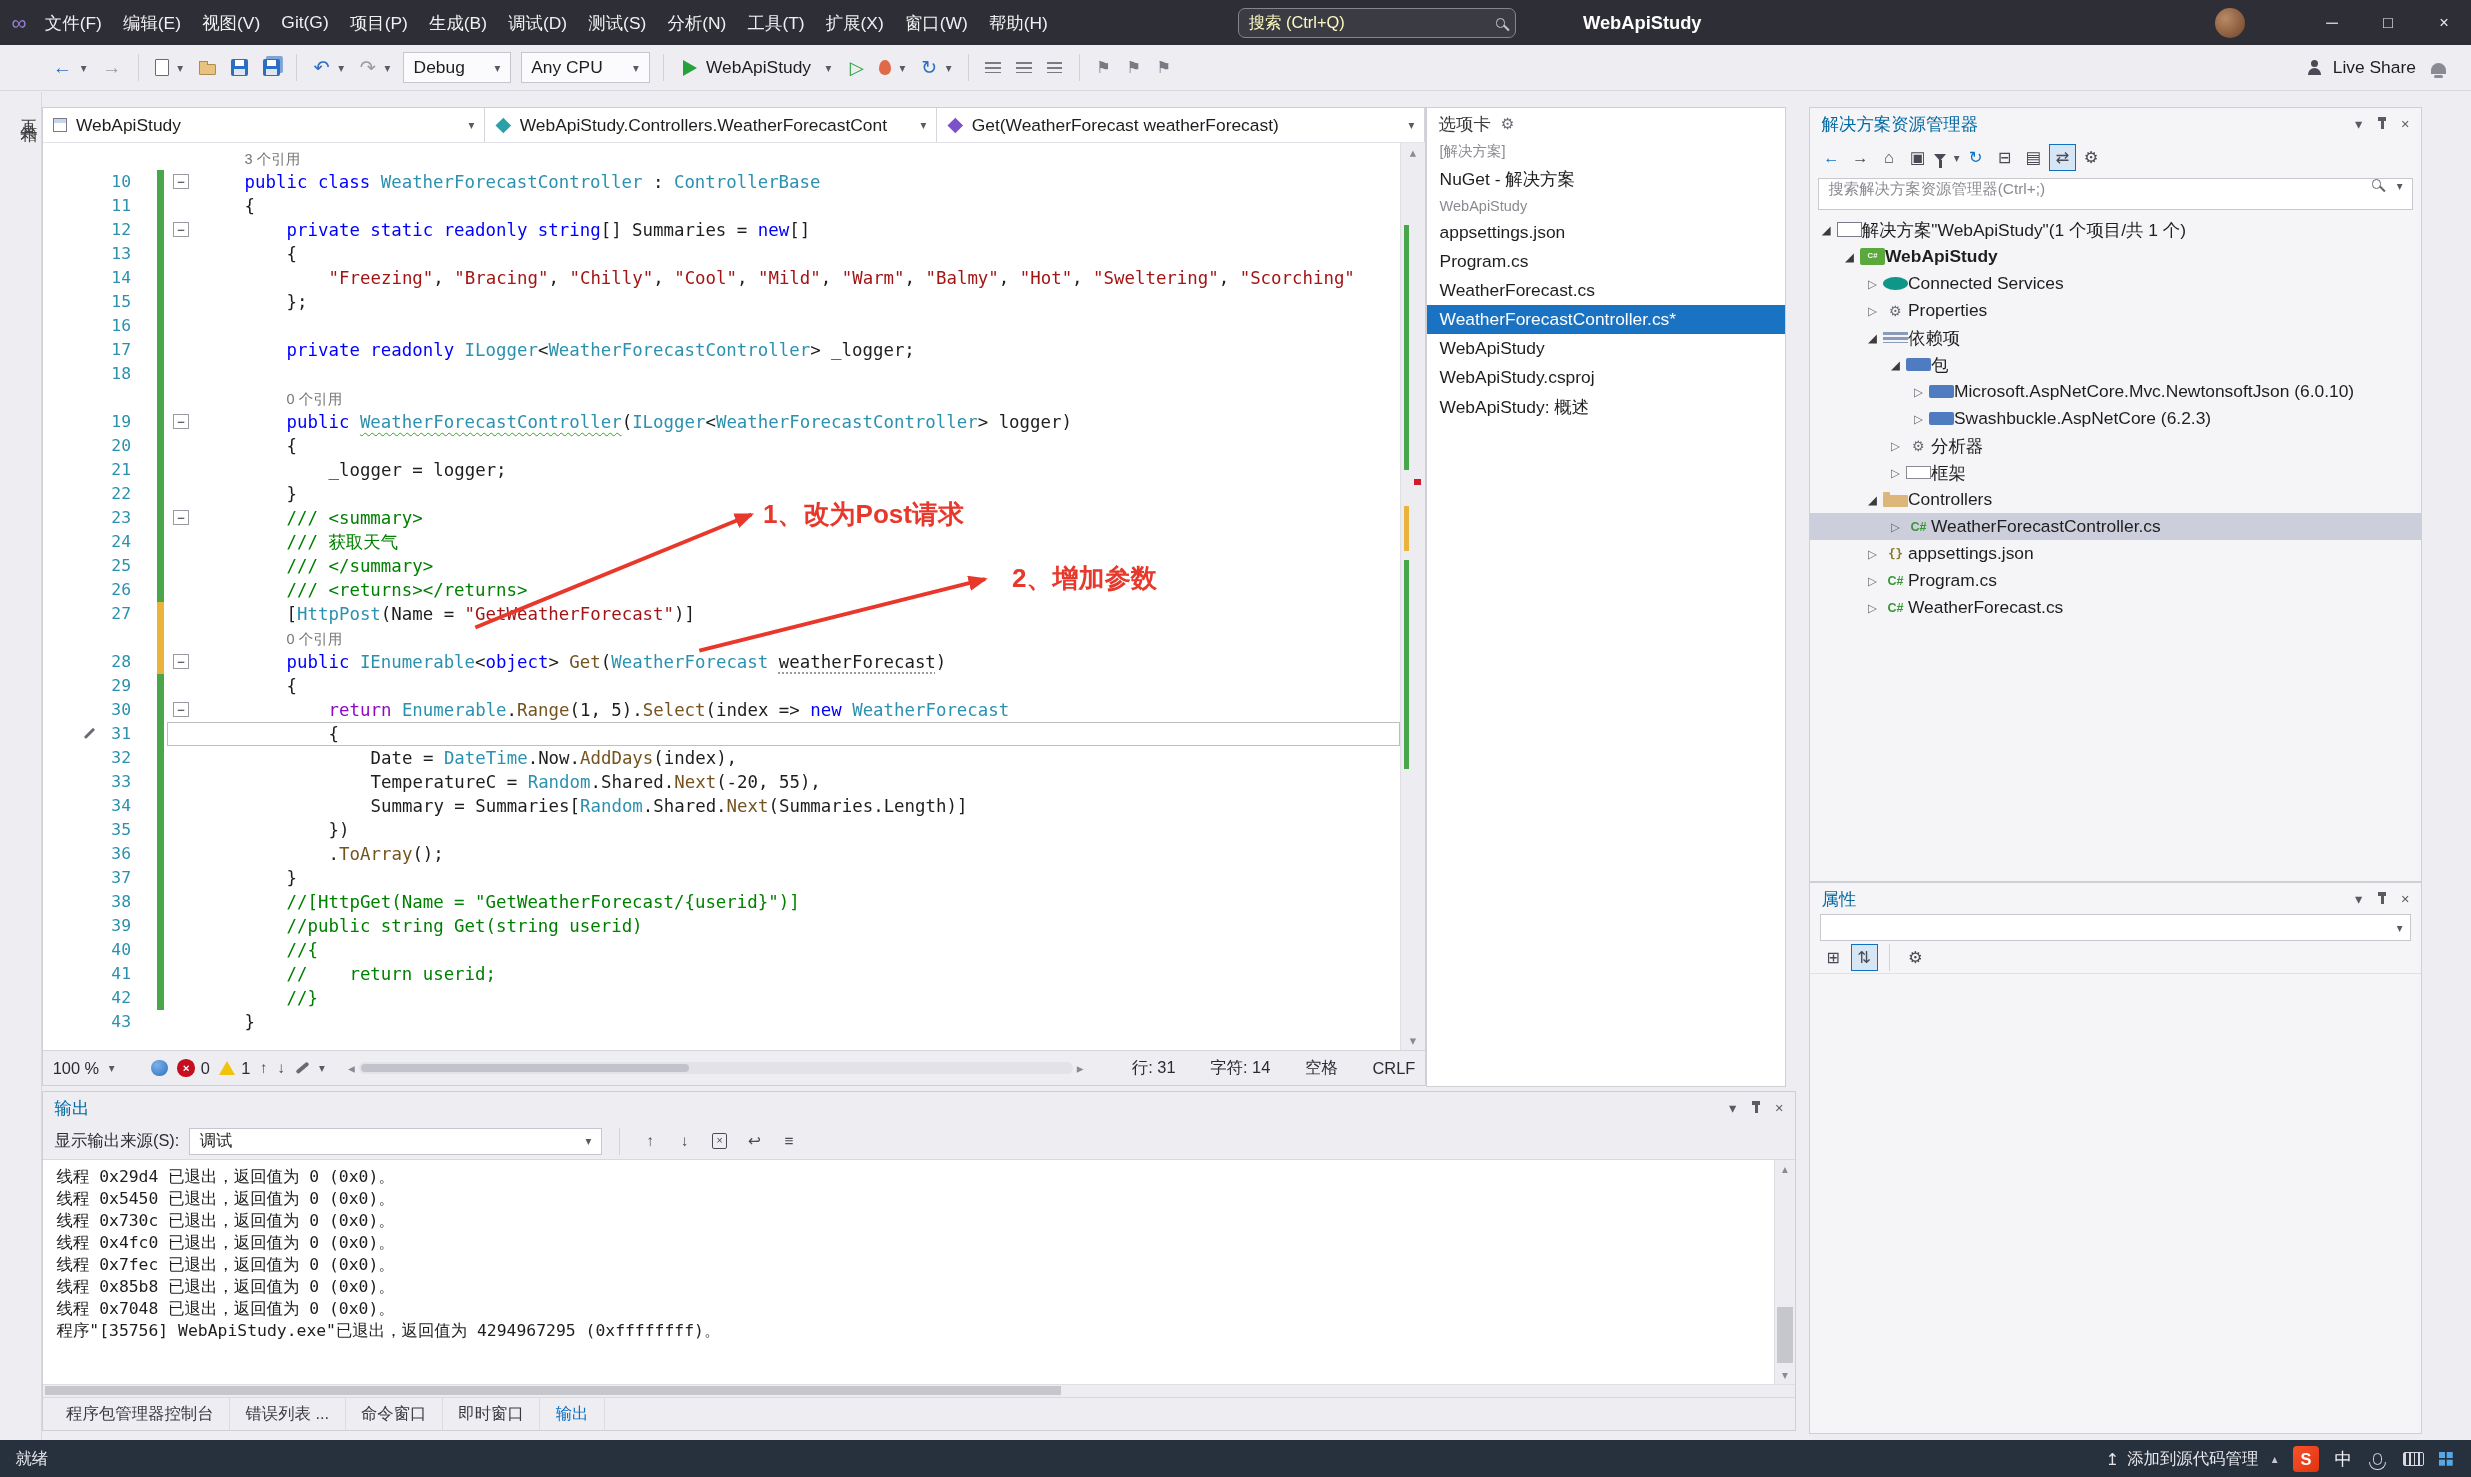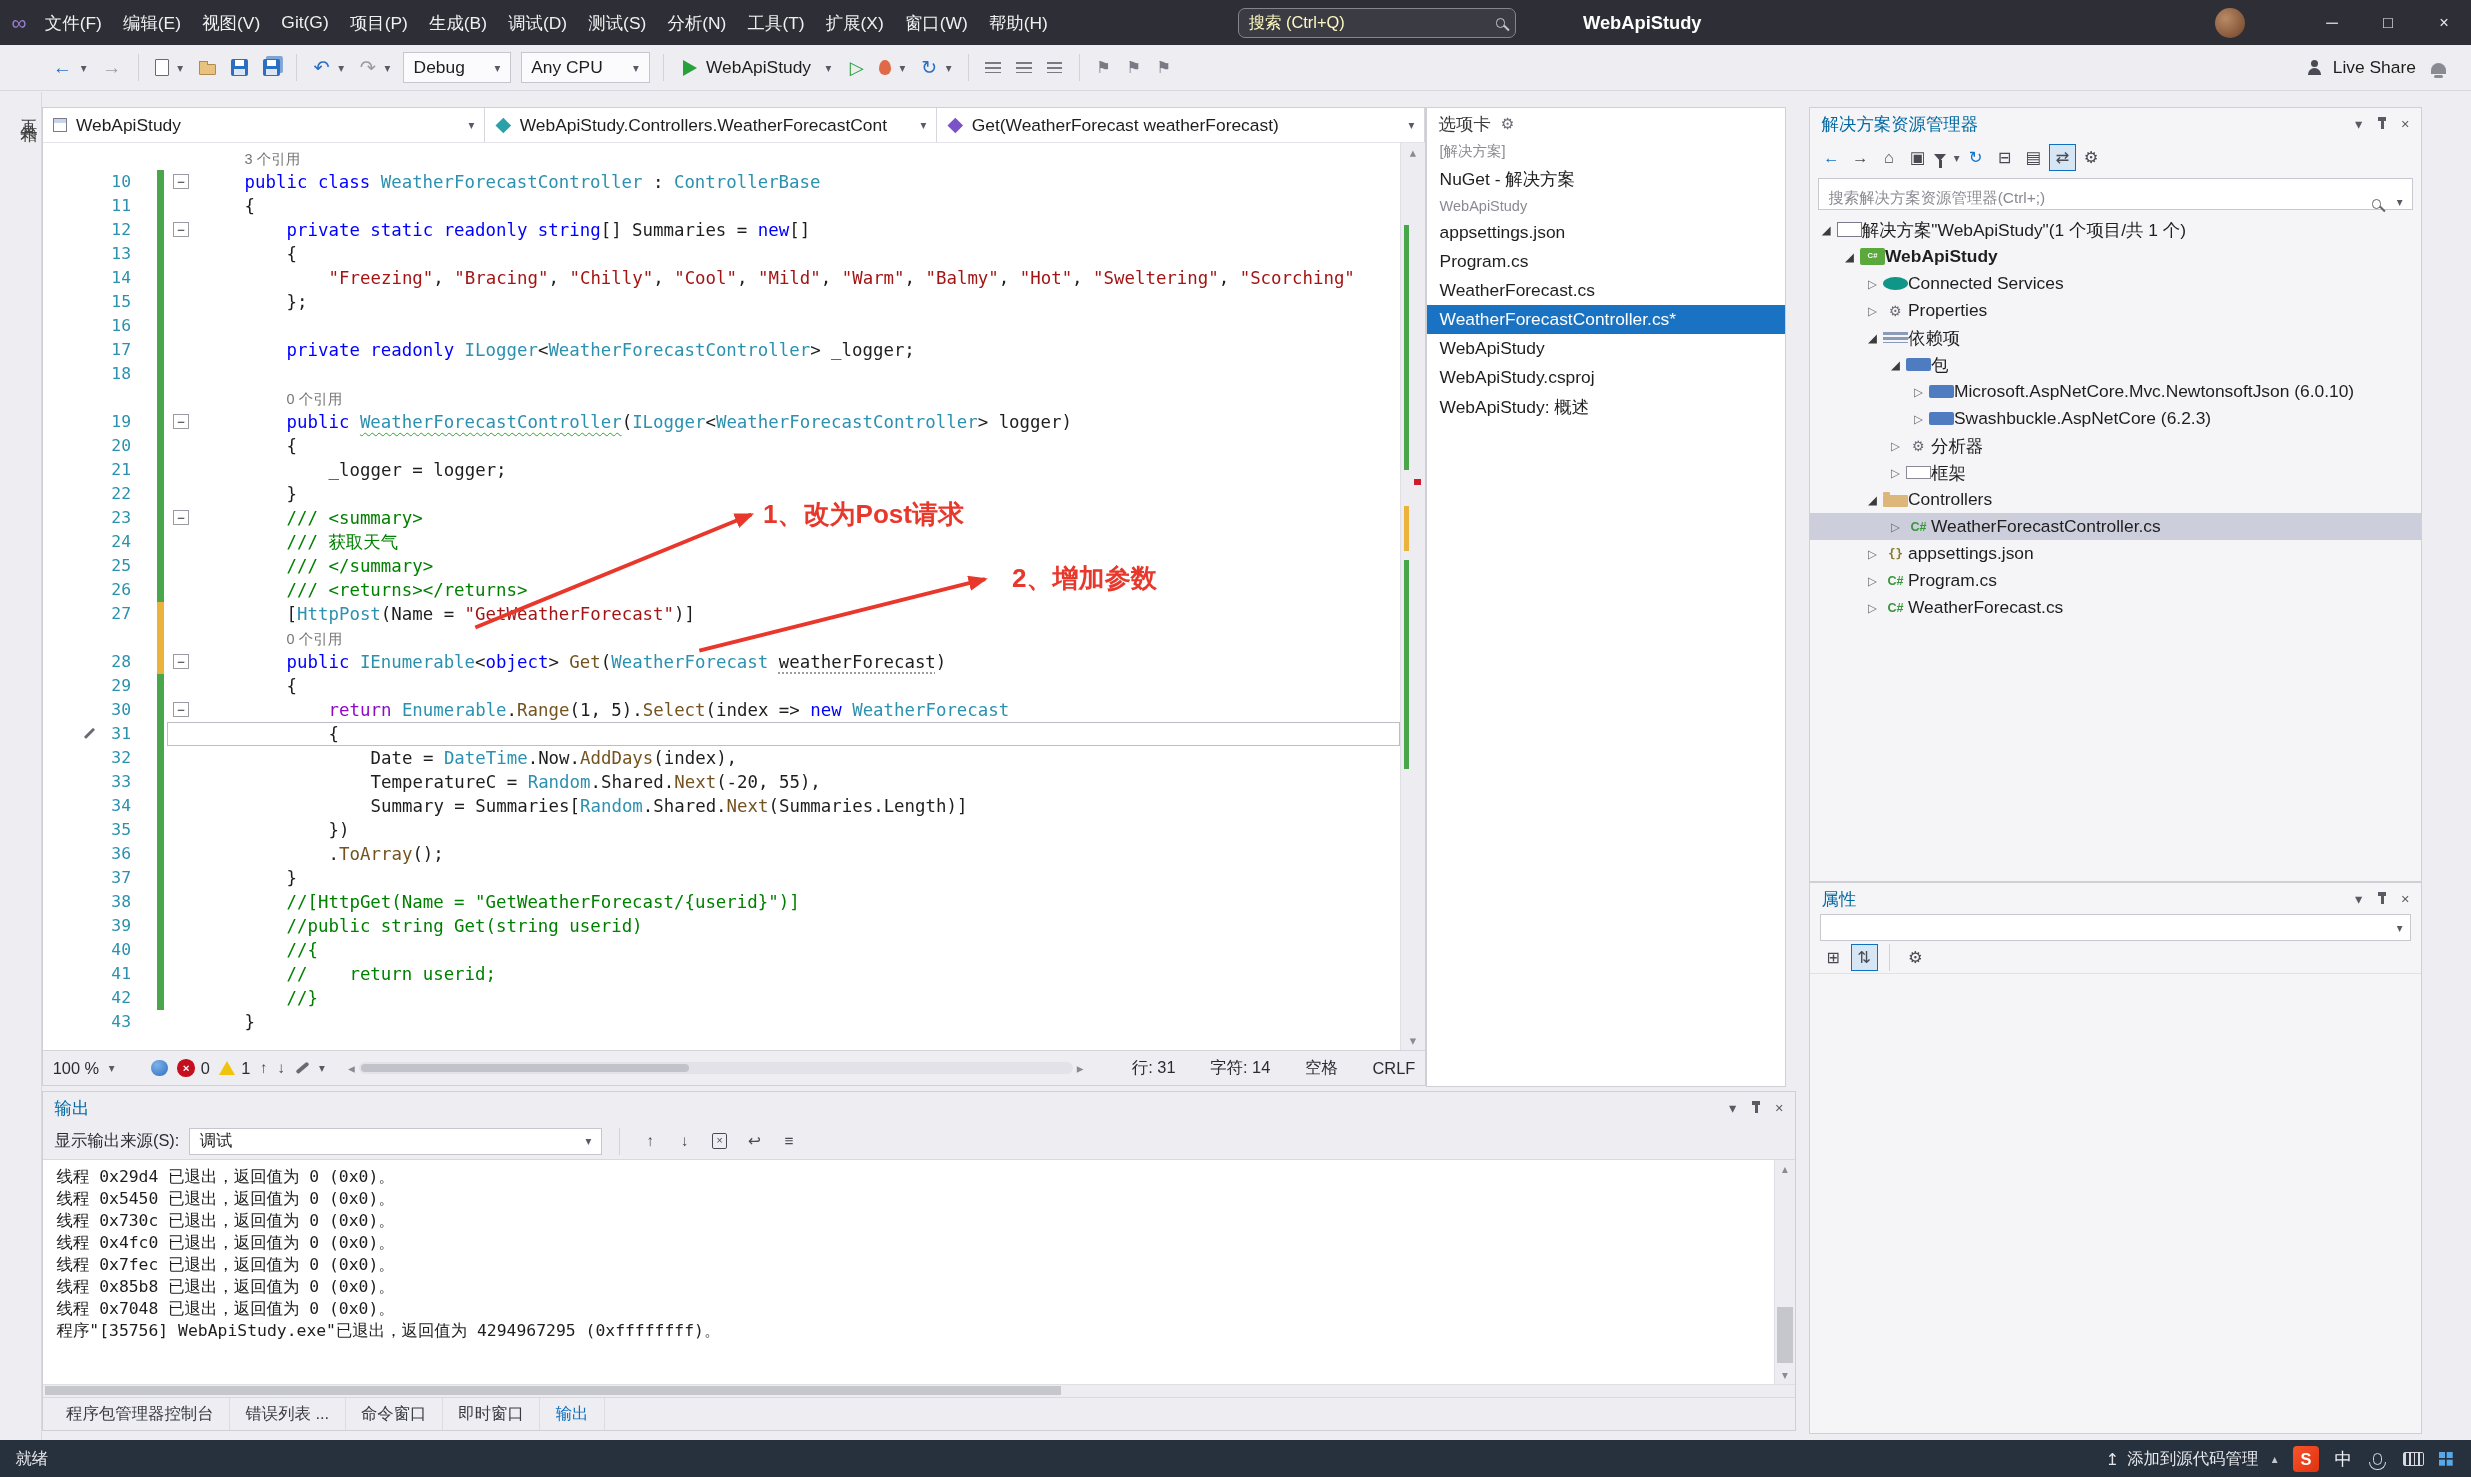--- a/index.html
+++ b/index.html
@@ -123,21 +123,21 @@
 .i-pin::after{content:'';position:absolute;left:1.9px;top:0;width:8.7px;height:3.9px;background:#5a5a64}
 .setools{height:37px;display:flex;align-items:center;padding:0 7.7px;gap:1.9px}
 .pico{min-width:27px;height:27px;display:flex;align-items:center;justify-content:center;font-size:16.4px;color:#4a4a54;gap:1.9px;flex:none}
 .pico.blue{color:#1073c5}
 .pico.pressed{border:1px solid var(--accent,#0e70c0);background:#d6e6f5}
 .i-funnel{width:0;height:0;border-left:6.8px solid transparent;border-right:6.8px solid transparent;border-top:7.7px solid #4a4a54;position:relative}
 .i-funnel::after{content:'';position:absolute;left:-1px;top:-1px;width:2.9px;height:7.7px;background:#4a4a54}
 .i-mag{width:9.7px;height:9.7px;border:1.9px solid #666;border-radius:50%;position:relative;flex:none}
 .i-mag::after{content:'';position:absolute;width:6.8px;height:1.9px;background:#666;transform:rotate(45deg);right:-5.8px;bottom:-1.9px}
 .i-mag.light{border-color:#c6c6cc}.i-mag.light::after{background:#c6c6cc}
-.sesearch{margin:1.9px 7.7px 5.8px;height:32px;background:#fff;border:1px solid #c8c8cf;display:flex;align-items:flex-end;padding:0 9.7px;gap:9.7px;font-size:15.4px;color:#8a8a92}
+.sesearch{margin:1.9px 7.7px 5.8px;height:32px;background:#fff;border:1px solid #c8c8cf;display:flex;align-items:flex-start;padding:0 9.7px;gap:9.7px;font-size:15.4px;color:#8a8a92}
 .sesearch .ph{flex:1;white-space:nowrap;overflow:hidden}
 #setree{position:absolute;top:108px;bottom:0;left:0;right:0;overflow:hidden}
 .trow{height:27px;display:flex;align-items:center;white-space:nowrap}
 .trow.sel{background:var(--inactive-selection,#cccedb)}
 .arr{flex:0 0 21px;text-align:center;font-size:11.6px;color:#6a6a74}
 .arr.open{color:#3b3b3b}
 .tic{flex:0 0 25px;display:flex;align-items:center;justify-content:center}
 .tlb{font-size:17.4px;color:#1e1e1e;padding-right:9.7px}
 .tlb.b{font-weight:bold}
 .ic-solution{width:14.5px;height:14.5px;border:1.9px solid #7a7a8a;background:#fff}

